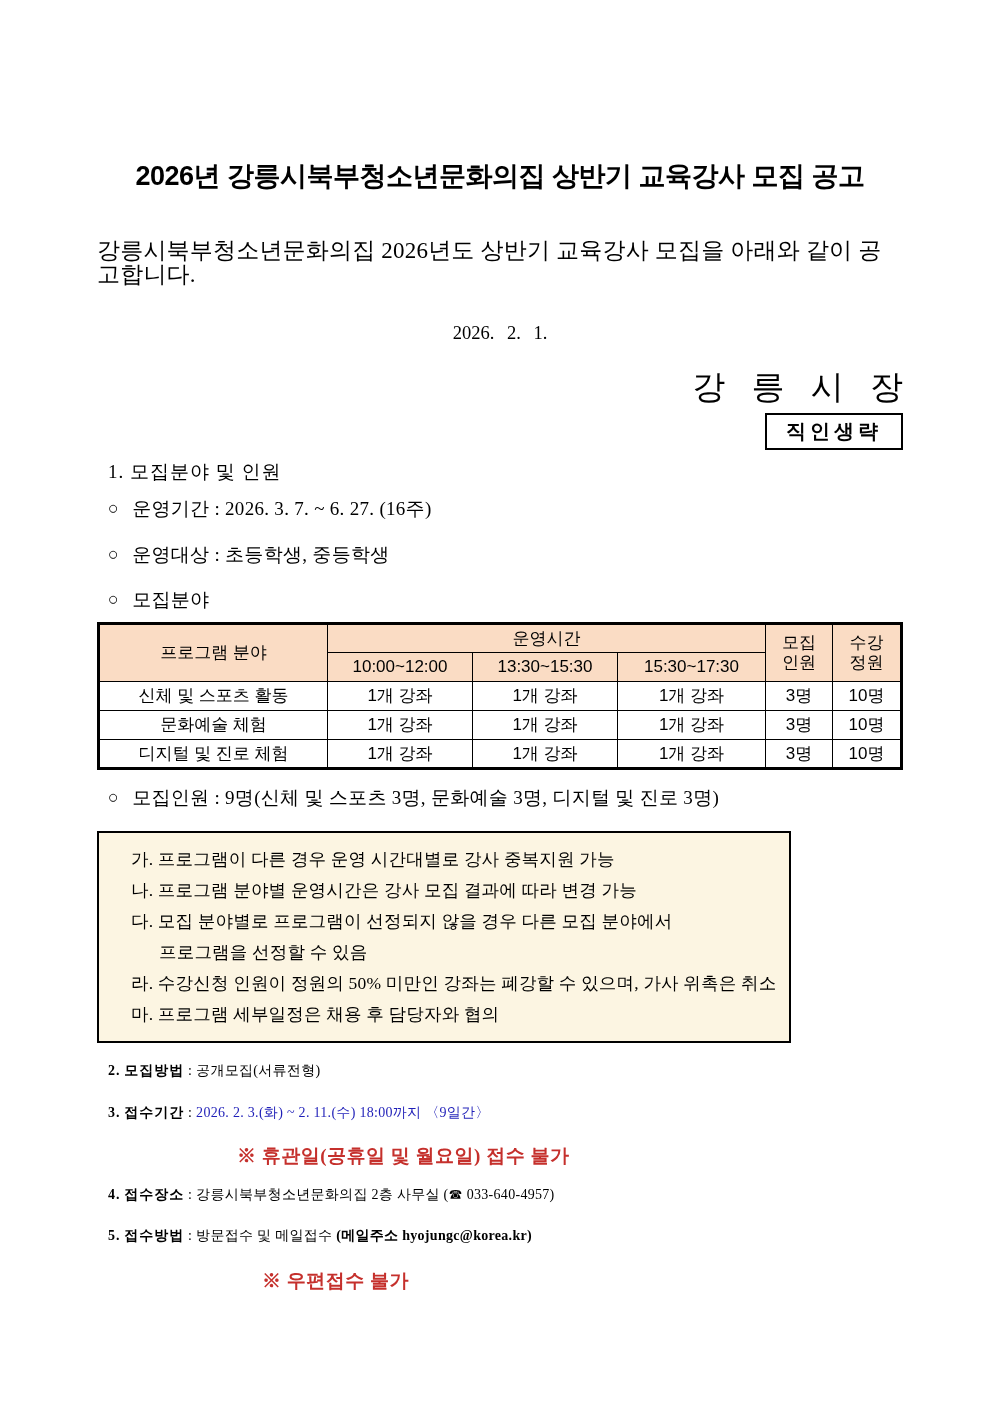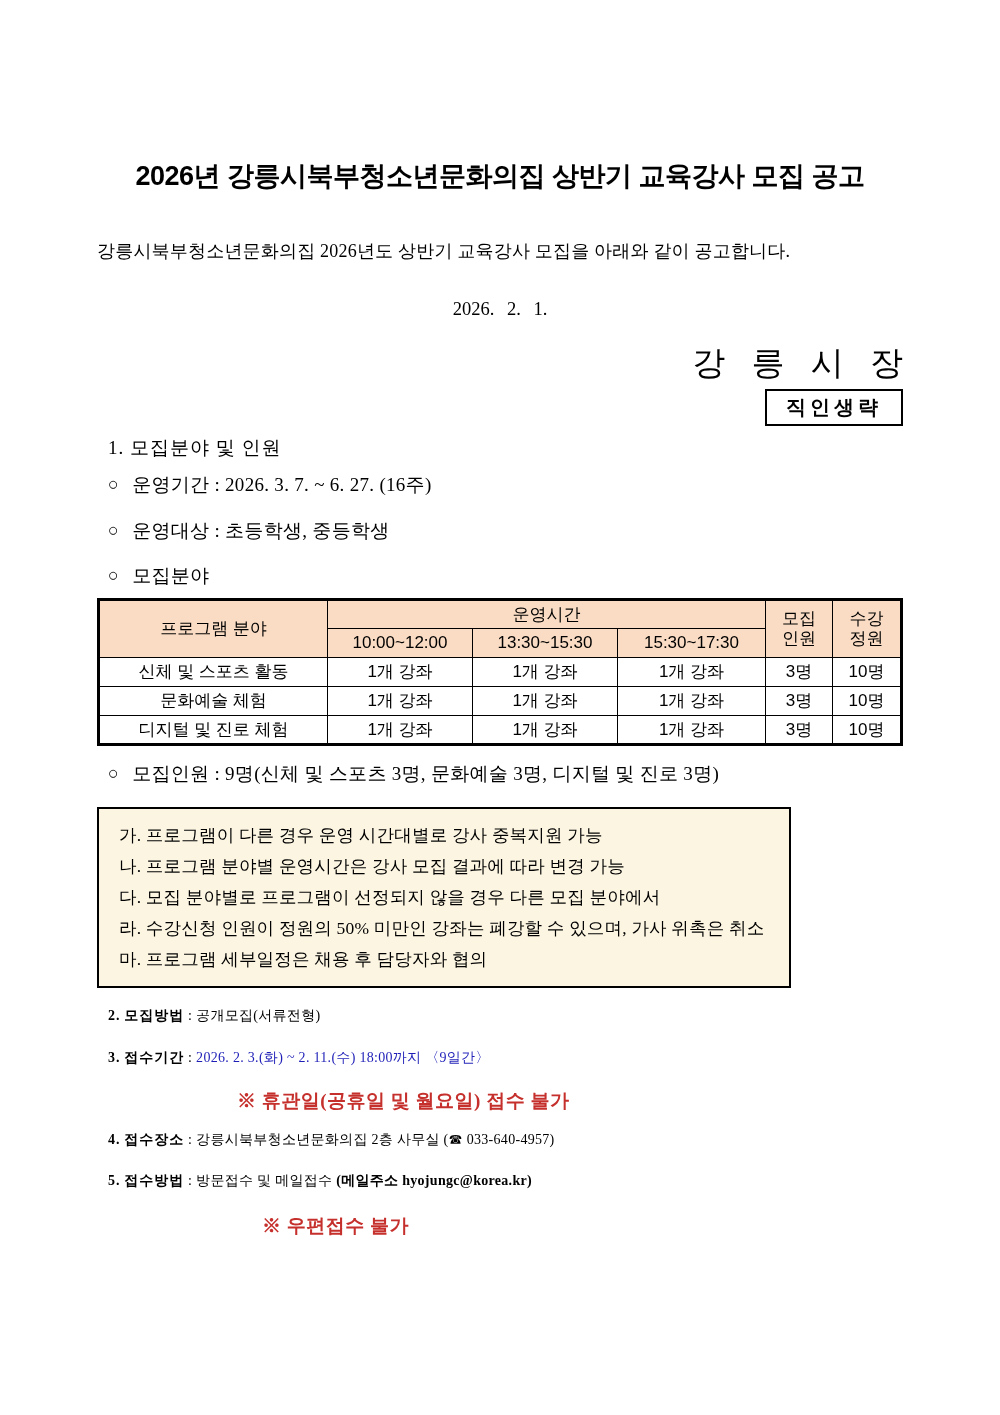--- a/index.html
+++ b/index.html
@@ -10,21 +10,21 @@
     color: #000; position: relative; overflow: hidden;
   }
   .page { padding: 0 97px; }
 
   .doc-title {
     margin-top: 158px;
     font-family: "Liberation Sans", "DejaVu Sans", sans-serif;
     font-weight: bold; font-size: 27px; line-height: 36px;
     text-align: center; letter-spacing: -0.5px; white-space: nowrap;
   }
-  .intro { margin-top: 45px; font-size: 18px; line-height: 24px; letter-spacing: 0.2px; }
+  .intro { margin-top: 45px; font-size: 23px; line-height: 24px; letter-spacing: 0.2px; }
   .doc-date { margin-top: 34px; font-size: 18.5px; line-height: 24px; text-align: center; word-spacing: 8px; }
   .signer {
     margin-top: 18px; font-size: 33px; line-height: 48px; text-align: right;
     letter-spacing: 9px; margin-right: -9px; font-weight: 500; white-space: nowrap;
   }
   .stamp-row { display: flex; justify-content: flex-end; margin-top: 2px; }
   .stamp-box {
     width: 138px; height: 37px; border: 2px solid #000;
     display: flex; align-items: center; justify-content: center;
     font-size: 20px; font-weight: bold; letter-spacing: 4px;
@@ -41,21 +41,21 @@
     font-family: "Liberation Sans", "DejaVu Sans", sans-serif;
     font-size: 17px; text-align: center; border: 3px solid #000;
   }
   table.program th, table.program td { border: 1.5px solid #000; padding: 0; font-weight: normal; height: 29px; line-height: 20px; }
   table.program thead th { background: #fadcc4; }
   .col-program { width: 229px; } .col-t1 { width: 145px; } .col-t2 { width: 145px; }
   .col-t3 { width: 148px; } .col-recruit { width: 67px; } .col-capacity { width: 69px; }
 
   .notes-box {
     margin-top: 20px; width: 694px; border: 2px solid #000; background: #fcf5e2;
-    padding: 11px 10px 11px 20px; font-size: 17.5px; line-height: 31px; letter-spacing: 0.2px;
+    padding: 11px 10px 11px 32px; font-size: 17.5px; line-height: 31px; letter-spacing: 0.2px;
   }
   .notes-box .cont { padding-left: 28px; }
 
   .sec-line { padding-left: 11px; font-size: 14px; line-height: 26px; letter-spacing: 0.3px; }
   .sec-line .sec-label { font-weight: bold; letter-spacing: 1px; }
   .s2 { margin-top: 15px; } .s3 { margin-top: 16px; } .s4 { margin-top: 13px; } .s5 { margin-top: 15px; }
   .blue { color: #1f1fb8; }
   .red-note { font-weight: bold; color: #c5302c; font-size: 19px; line-height: 26px; letter-spacing: 0.5px; }
   .red1 { margin-top: 17px; padding-left: 140px; }
   .red2 { margin-top: 19px; padding-left: 165px; }
@@ -147,20 +147,21 @@
   </table>
 
   <div class="bullet recruit-total">
     <span class="marker">○</span><span>모집인원 : 9명(신체 및 스포츠 3명, 문화예술 3명, 디지털 및 진로 3명)</span>
   </div>
 
   <div class="notes-box">
     <div>가. 프로그램이 다른 경우 운영 시간대별로 강사 중복지원 가능</div>
     <div>나. 프로그램 분야별 운영시간은 강사 모집 결과에 따라 변경 가능</div>
     <div>다. 모집 분야별로 프로그램이 선정되지 않을 경우 다른 모집 분야에서</div>
+    <div class="cont">프로그램을 선정할 수 있음</div>
     <div>라. 수강신청 인원이 정원의 50% 미만인 강좌는 폐강할 수 있으며, 가사 위촉은 취소</div>
     <div>마. 프로그램 세부일정은 채용 후 담당자와 협의</div>
   </div>
 
   <div class="sec-line s2">
     <span class="sec-label">2.</span>
     <span class="sec-label">모집방법</span><span> : </span><span>공개모집(서류전형)</span>
   </div>
 
   <div class="sec-line s3">

